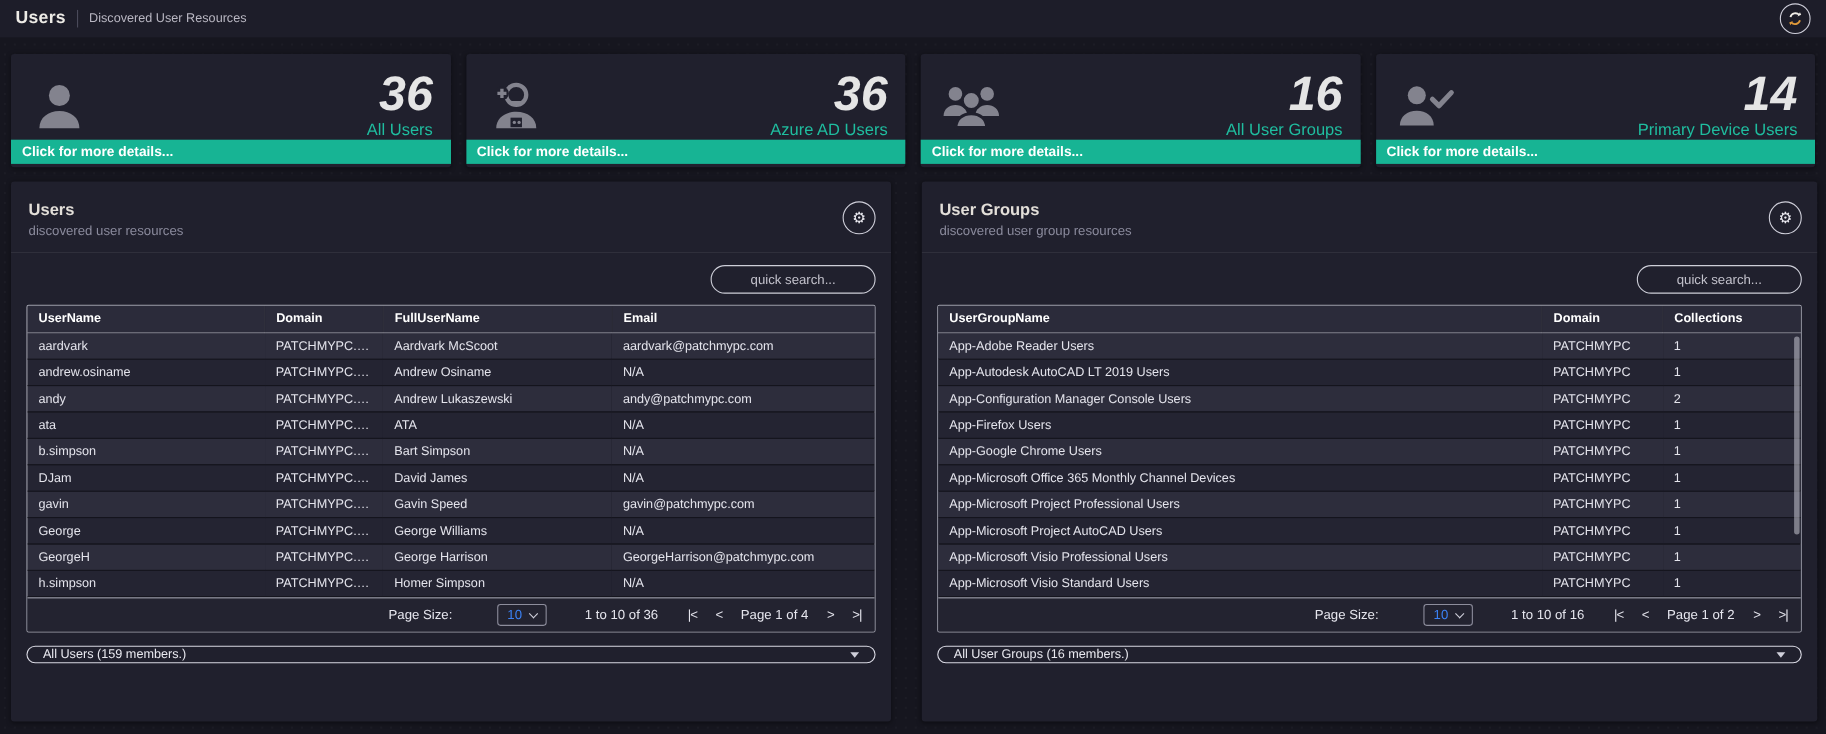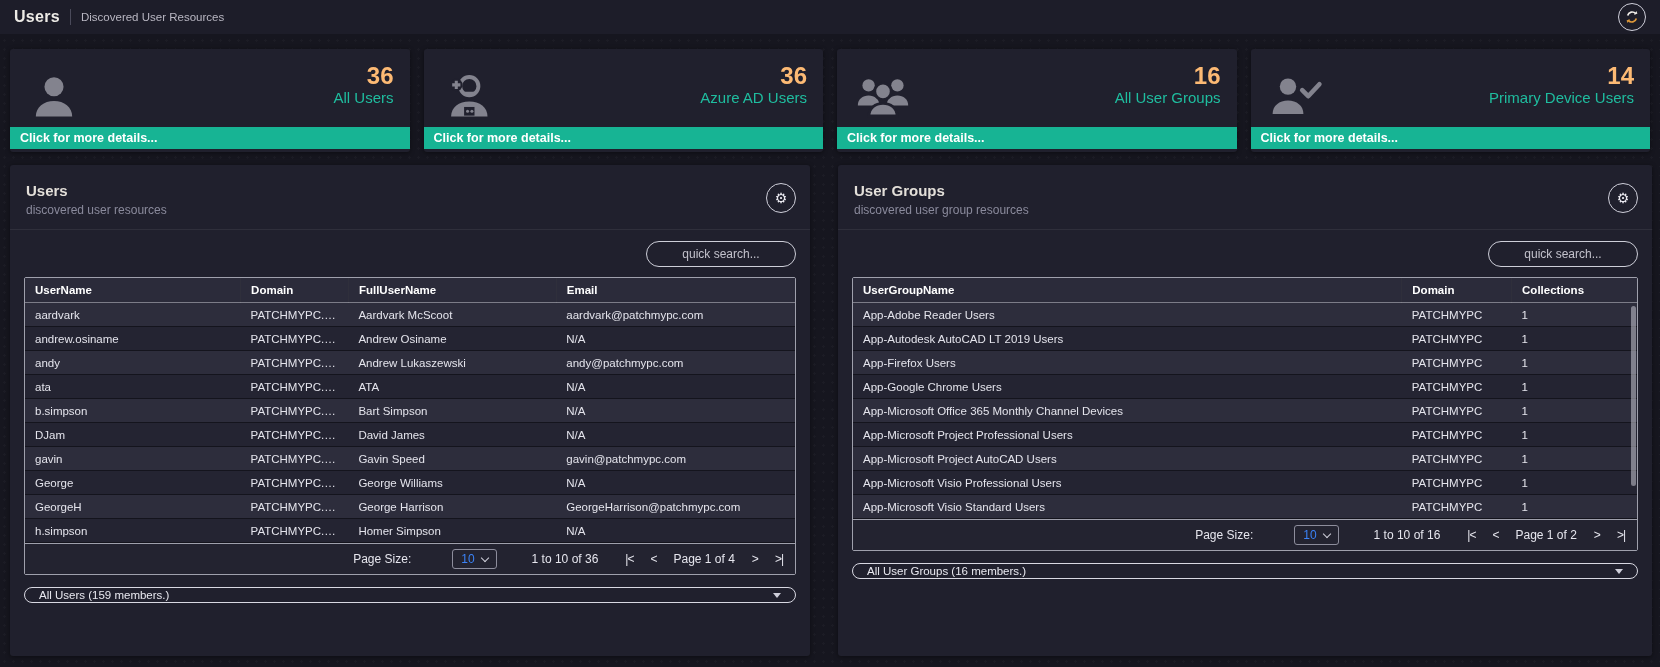--- a/index.html
+++ b/index.html
@@ -23,21 +23,21 @@
   }
   
   .cards { display:flex; gap:14px; padding:15px 10px 13px 10px; }
   .card {
     position:relative; flex:1; height:103px; background:#20202d; border-radius:3px;
     box-shadow:0 1px 5px rgba(0,0,0,.45); padding:14px 16px 0 18px;
     display:flex; align-items:flex-start; cursor:pointer;
   }
   .card .cicon { color:#83838e; margin-top:8px; }
   .card .cright { margin-left:auto; text-align:right; }
-  .card .cvalue { font-size:24px; font-weight:bold; color:#fdba74; line-height:1.05; }
+  .card .cvalue { font-size:44px; font-weight:bold; color:#e5e5e5; line-height:1.05;font-style:italic; }
   .card .clabel { font-size:15px; color:#1fbd9f; margin-top:1px; }
   .card .cta {
     position:absolute; left:0; right:0; bottom:3px; height:22px; background:#17b494;
     color:#fff; font-size:12.5px; font-weight:bold; line-height:22px; padding-left:10px;
   }
   
   .panels { display:flex; gap:28px; padding:0 8px 0 10px; }
   .panel {
     background:#20202d; border-radius:3px; box-shadow:0 1px 5px rgba(0,0,0,.45);
     height:491px; padding-bottom:12px;
@@ -334,20 +334,25 @@
               <td>App-Adobe Reader Users</td>
               <td>PATCHMYPC</td>
               <td>1</td>
             </tr>
             <tr>
               <td>App-Autodesk AutoCAD LT 2019 Users</td>
               <td>PATCHMYPC</td>
               <td>1</td>
             </tr>
             <tr>
+              <td>App-Configuration Manager Console Users</td>
+              <td>PATCHMYPC</td>
+              <td>2</td>
+            </tr>
+            <tr>
               <td>App-Firefox Users</td>
               <td>PATCHMYPC</td>
               <td>1</td>
             </tr>
             <tr>
               <td>App-Google Chrome Users</td>
               <td>PATCHMYPC</td>
               <td>1</td>
             </tr>
             <tr>

